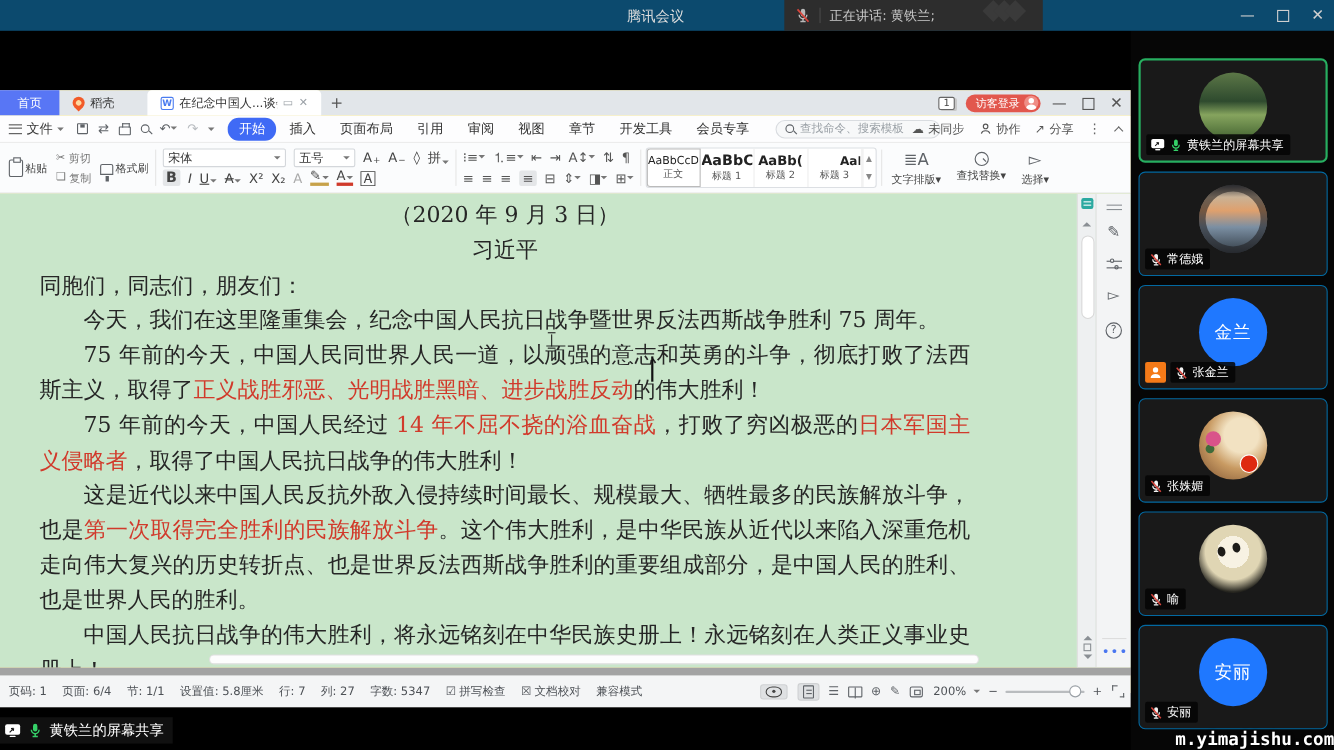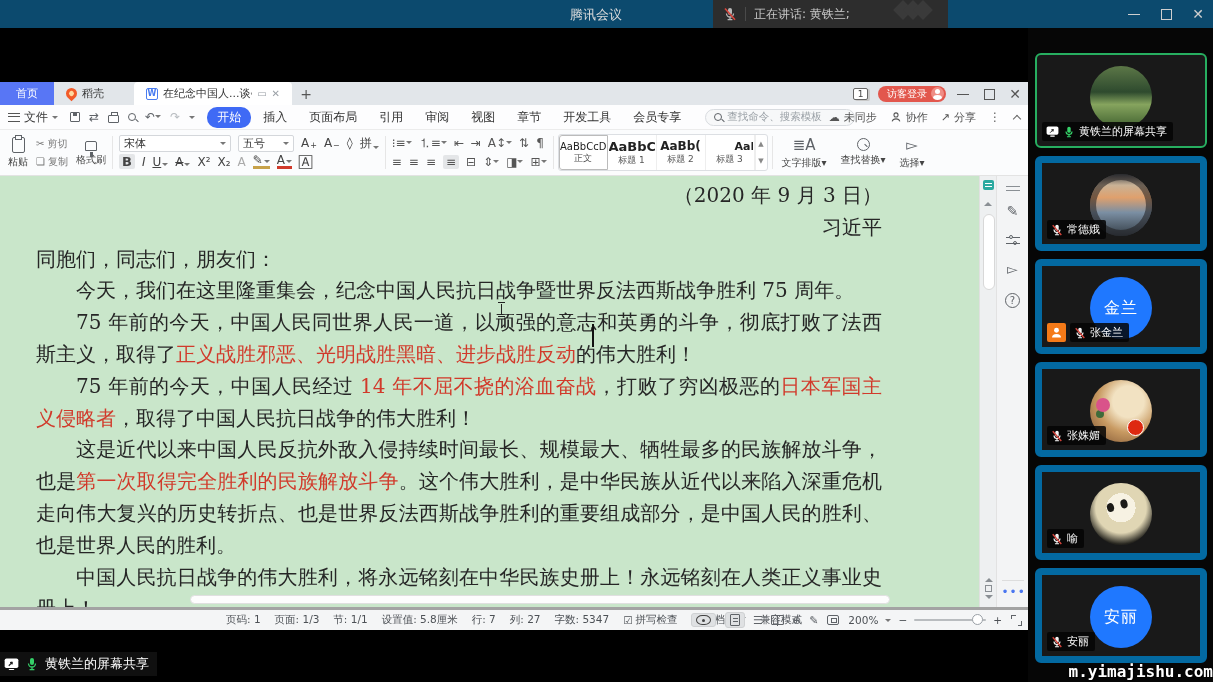--- a/index.html
+++ b/index.html
@@ -69,21 +69,21 @@
   .searchbox { display:flex; align-items:center; gap:5px; width:150px; height:17px; border:1px solid #d9dce0; border-radius:9px; background:#f7f8f9; padding:0 8px; color:#9aa0a6; font-size:10.5px; margin-left:8px; }
   .mb-right { position:absolute; right:8px; display:flex; align-items:center; gap:13px; color:#555; font-size:11px; }
   .mb-right .grp { display:flex; align-items:center; gap:4px; }
   .chev-up { width:6px; height:6px; border-left:1.4px solid #666; border-top:1.4px solid #666; transform:rotate(45deg); margin-top:3px; }
   .vdots { letter-spacing:0; font-size:12px; color:#666; }
 
   
   .ribbon { position:relative; height:46px; background:#fbfcfd; border-bottom:1px solid #e3e3e3; display:flex; align-items:stretch; padding:3px 4px; }
   .rgroup { display:flex; flex-direction:column; justify-content:space-between; padding:1px 4px; }
   .rsep { width:1px; background:#e6e6e6; margin:3px 2px; }
-  .rbig { display:flex; flex-direction:column; align-items:center; justify-content:center; gap:2px; color:#444; font-size:10px; padding:0 4px; }
+  .rbig { display:flex; flex-direction:row; align-items:center; justify-content:center; gap:2px; color:#444; font-size:10px; padding:0 4px; }
   .clipboard { width:13px; height:16px; border:1.3px solid #5f6368; border-radius:2px; position:relative; }
   .clipboard::after { content:""; position:absolute; left:2.5px; top:-2.5px; width:5px; height:3px; background:#fbfcfd; border:1.2px solid #5f6368; }
   .brush { width:12px; height:10px; border:1.3px solid #5f6368; border-radius:2px 2px 0 0; position:relative; margin-top:3px; }
   .brush::after { content:""; position:absolute; left:4px; top:10px; width:3px; height:5px; background:#5f6368; }
   .rsmall { display:flex; align-items:center; gap:3px; font-size:10px; color:#777; }
   .rrow { display:flex; align-items:center; gap:7px; height:19px; }
   .combo { display:flex; align-items:center; justify-content:space-between; border:1px solid #d4d7db; background:#fff; border-radius:2px; height:17px; padding:0 4px; font-size:11px; color:#333; }
   .fmt { font-size:12px; color:#444; display:flex; align-items:flex-end; gap:1px; }
   .fmt b { font-size:13px; }
   .btn-press { background:#e4e6e8; border-radius:2px; padding:0 3px; }
@@ -98,21 +98,21 @@
   .style-cell.h2 .sample { font-size:12px; font-weight:bold; }
   .style-cell.h3 .sample { font-size:11px; font-weight:bold;padding-left:28px; }
   .style-scroll { width:12px; display:flex; flex-direction:column; align-items:center; justify-content:space-around; color:#888; font-size:7px; border-left:1px solid #eee; }
   .rtool { display:flex; flex-direction:column; align-items:center; justify-content:center; gap:2px; font-size:10px; color:#444; padding:0 7px; }
   .rtool .big { font-size:15px; color:#5f6368; }
 
   
   .docarea { position:relative; height:431px; background:#c9e6ca; overflow:hidden; }
   .doc-text { position:absolute; left:36px; top:4px; width:846px; font-family:"DejaVu Serif","Liberation Serif",serif; font-size:20px; line-height:31.8px; color:#262626; text-align:justify; }
   .doc-text p { margin:0; }
-  .doc-text p.center { text-align:right; }
+  .doc-text p.center { text-align:center; }
   .doc-text p.indent { text-indent:2em; }
   .doc-text .red { color:#d13a2b; }
   .caret { position:absolute; left:592px; top:148px; width:1.5px; height:23px; background:#111; }
   .ibeam { position:absolute; left:497px; top:126px; width:9px; height:15px; }
   .ibeam::before { content:""; position:absolute; left:4px; top:2px; bottom:2px; width:1.3px; background:#222; }
   .ibeam::after { content:""; position:absolute; left:1px; right:1px; top:0; border-top:1.3px solid #222; }
   .ibeam i { position:absolute; left:1px; right:1px; bottom:0; border-top:1.3px solid #222; }
   .hscroll { position:absolute; left:190px; bottom:3px; width:700px; height:9px; background:#fdfdfd; border:1px solid #e0e0e0; border-radius:5px; }
   .vscroll { position:absolute; right:32px; top:0; width:17px; height:431px; background:#eef0f1; border-left:1px solid #e0e0e0; }
   .vs-adjust { position:absolute; left:3px; top:4px; width:11px; height:10px; background:#2ba9a0; border-radius:2px; }
@@ -130,21 +130,21 @@
   .ts-ico { font-size:14px; }
   .ts-sliders { width:14px; height:10px; position:relative; }
   .ts-sliders::before { content:""; position:absolute; left:0; top:2px; width:14px; border-top:1.3px solid #5f6368; }
   .ts-sliders::after { content:""; position:absolute; left:0; top:8px; width:14px; border-top:1.3px solid #5f6368; }
   .ts-sliders i { position:absolute; width:4px; height:4px; border:1.2px solid #5f6368; border-radius:50%; background:#f3f4f5; }
   .ts-sliders i.a { left:3px; top:0; } .ts-sliders i.b { left:7px; top:6px; }
   .ts-help { width:15px; height:15px; border:1.3px solid #5f6368; border-radius:50%; font-size:10px; display:flex; align-items:center; justify-content:center; }
   .ts-more { position:absolute; bottom:8px; color:#4a76f0; font-size:12px; letter-spacing:1px; border-top:1px solid #ddd; width:22px; text-align:center; padding-top:4px; }
 
   
-  .statusbar { position:relative; height:23px; background:#f4f5f6; border-top:3px solid #a3a3a3; display:flex; align-items:center; font-size:10.5px; color:#4d5156; padding:0 8px; gap:14px;justify-content:center; }
+  .statusbar { position:relative; height:36px; background:#f4f5f6; border-top:7px solid #a3a3a3; display:flex; align-items:center; font-size:10.5px; color:#4d5156; padding:0 8px; gap:14px; }
   .sb-item { white-space:nowrap; }
   .sb-check { display:flex; align-items:center; gap:3px; }
   .sb-right { position:absolute; right:6px; display:flex; align-items:center; gap:9px; }
   .sb-btn { padding:1px 4px; border-radius:3px; display:flex; align-items:center; }
   .sb-btn.pressed { background:#dfe1e3; border:1px solid #cfd1d3; }
   .viewicons { display:flex; align-items:center; gap:8px; font-size:11px; color:#5f6368; }
   .zoomer { display:flex; align-items:center; gap:7px; color:#4d5156; }
   .slider { width:72px; height:2px; background:#b9bcbf; border-radius:1px; position:relative; }
   .slider i { position:absolute; left:58px; top:-5px; width:11px; height:11px; background:#fff; border:1px solid #9aa0a6; border-radius:50%; }
   .eye { width:15px; height:10px; border:1.3px solid #444; border-radius:50%/60%; position:relative; }
@@ -158,21 +158,21 @@
   .expand4::before { left:0; top:0; border-right:none; border-bottom:none; box-shadow:7px 7px 0 -1.4px transparent; }
   .expand4::after { right:0; bottom:0; border-left:none; border-top:none; }
   .fitbox { width:12px; height:10px; border:1.3px solid #5f6368; border-radius:2px; position:relative; }
   .fitbox::after { content:""; position:absolute; left:2.5px; top:2px; width:4px; height:3px; border:1.1px solid #5f6368; }
 
   
   .share-chip { position:absolute; left:0px; top:624px; height:24px; background:#101010; display:flex; align-items:center; gap:6px; padding:0 8px 0 4px; color:#fff; font-size:13px; z-index:60; }
 
   
   .sidebar { position:absolute; left:1028px; top:28px; width:185px; height:654px; background:#060606; }
-  .tile { position:absolute; left:7px; width:172px; height:95px; background:#191919; border:7px solid #0369a1; border-radius:6px; }
+  .tile { position:absolute; left:7px; width:172px; height:95px; background:#191919; border:1px solid #0369a1; border-radius:6px; }
   .tile.speaking { border:2px solid #27ae60; }
   .avatar { position:absolute; left:50%; top:11px; transform:translateX(-50%); width:62px; height:62px; border-radius:50%; overflow:hidden; }
   .av-initials { background:#1f78ff; color:#fff; font-size:16px; display:flex; align-items:center; justify-content:center; letter-spacing:1px; }
   .av-photo-trees { background:linear-gradient(180deg,#5c7747 0%,#2e4a2e 42%,#86a45e 62%,#40612f 100%); }
   .av-photo-lake { background:linear-gradient(180deg,#3b3f45 0%,#c9b296 18%,#dfa06d 38%,#7b8fa3 62%,#343d46 100%); box-shadow:inset 0 0 0 6px rgba(30,28,30,.55); }
   .av-photo-plush-toy { background:radial-gradient(circle at 62% 35%,#f2e2c2 0 28%,#c89a62 55%,#8a5f3a 90%); position:relative; }
   .av-photo-plush-toy::before { content:""; position:absolute; left:6px; top:18px; width:14px; height:14px; background:#d9538a; border-radius:50%; box-shadow:-3px 9px 0 -3px #3f6b3a; }
   .av-photo-plush-toy::after { content:""; position:absolute; right:8px; bottom:6px; width:15px; height:15px; background:#de2910; border-radius:50%; border:1px solid #fff; }
   .av-photo-panda { background:radial-gradient(circle at 50% 40%,#f7f2e3 0 30%,#e0d6b4 30% 52%,#26251f 75%); position:relative; }
   .av-photo-panda::before { content:""; position:absolute; left:17px; top:20px; width:7px; height:9px; background:#1c1b18; border-radius:50%; box-shadow:14px 0 0 #1c1b18; transform:rotate(-15deg); }
@@ -441,21 +441,21 @@
             </span>
           <span class="ts-ico">▻</span>
           <span class="ts-help">?</span>
           <span class="ts-more">•••</span>
         </div>
       </div>
 
       <div class="statusbar">
         <span id="status-items" style="display:flex;gap:14px;">
             <span class="sb-item">页码: 1</span>
-            <span class="sb-item">页面: 1/3</span>
+            <span class="sb-item">页面: 6/4</span>
             <span class="sb-item">节: 1/1</span>
             <span class="sb-item">设置值: 5.8厘米</span>
             <span class="sb-item">行: 7</span>
             <span class="sb-item">列: 27</span>
             <span class="sb-item">字数: 5347</span>
           </span>
         <span class="sb-check">
           <span>☑</span>
           <span>拼写检查</span>
         </span>

